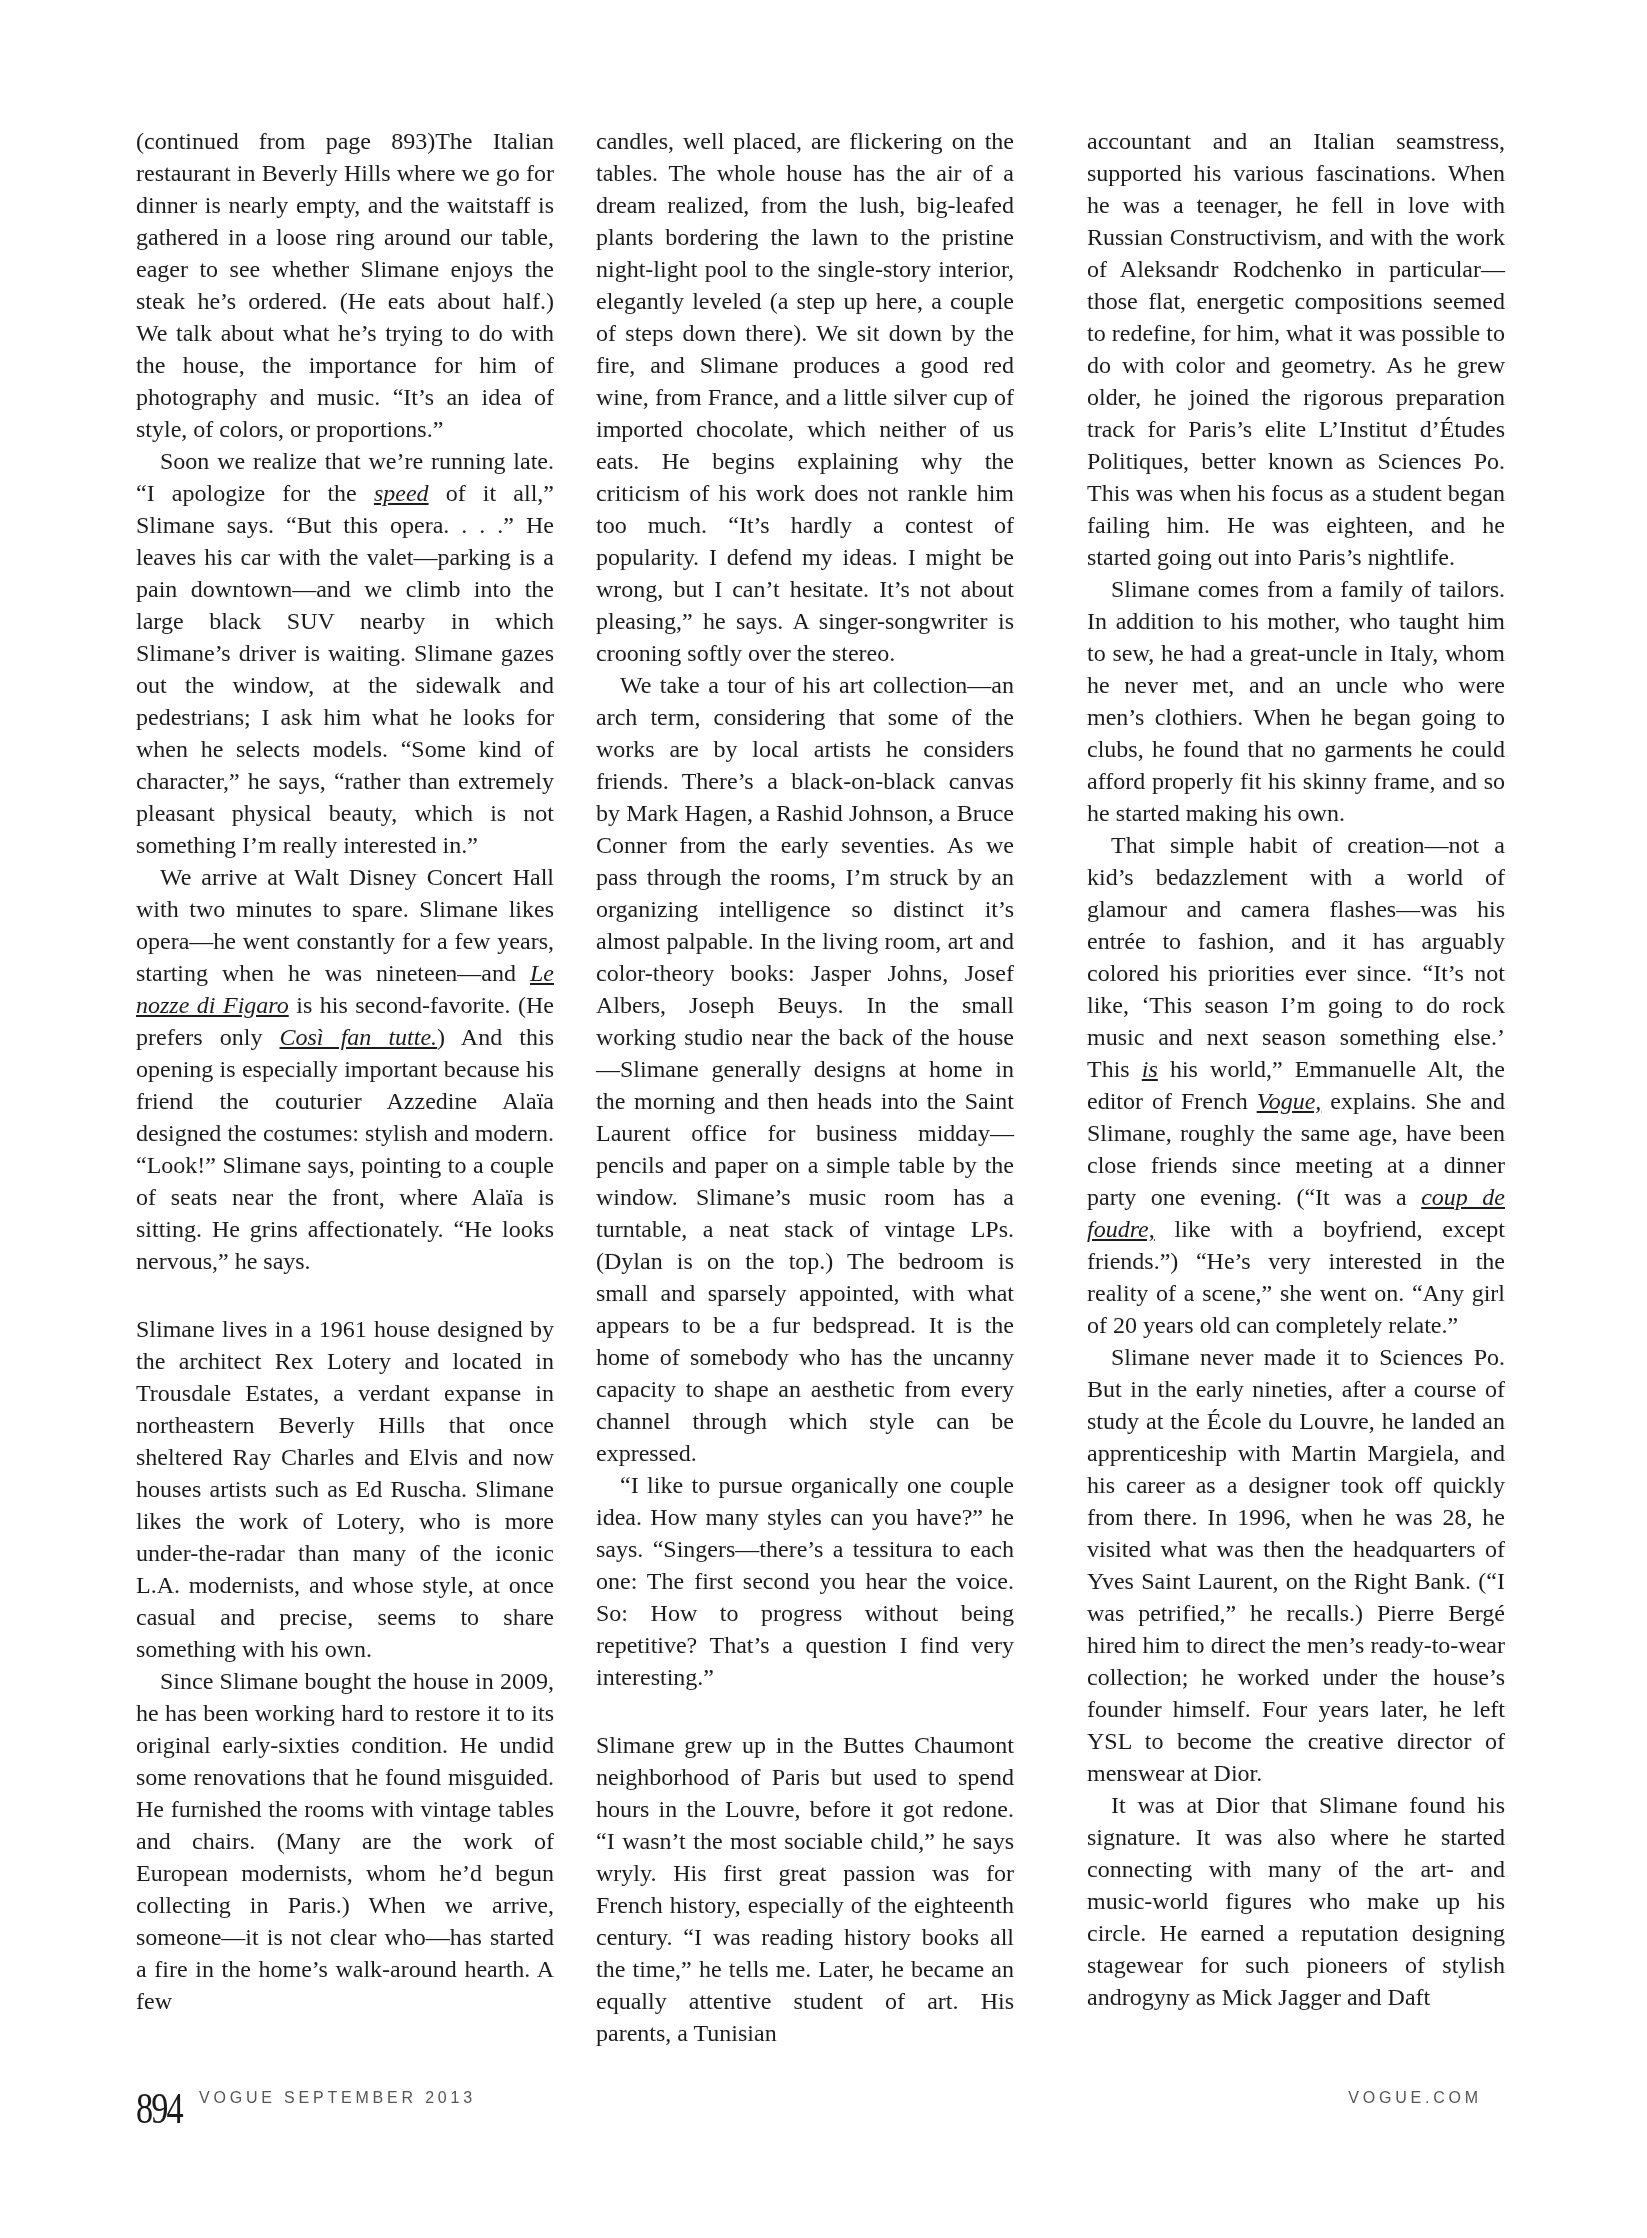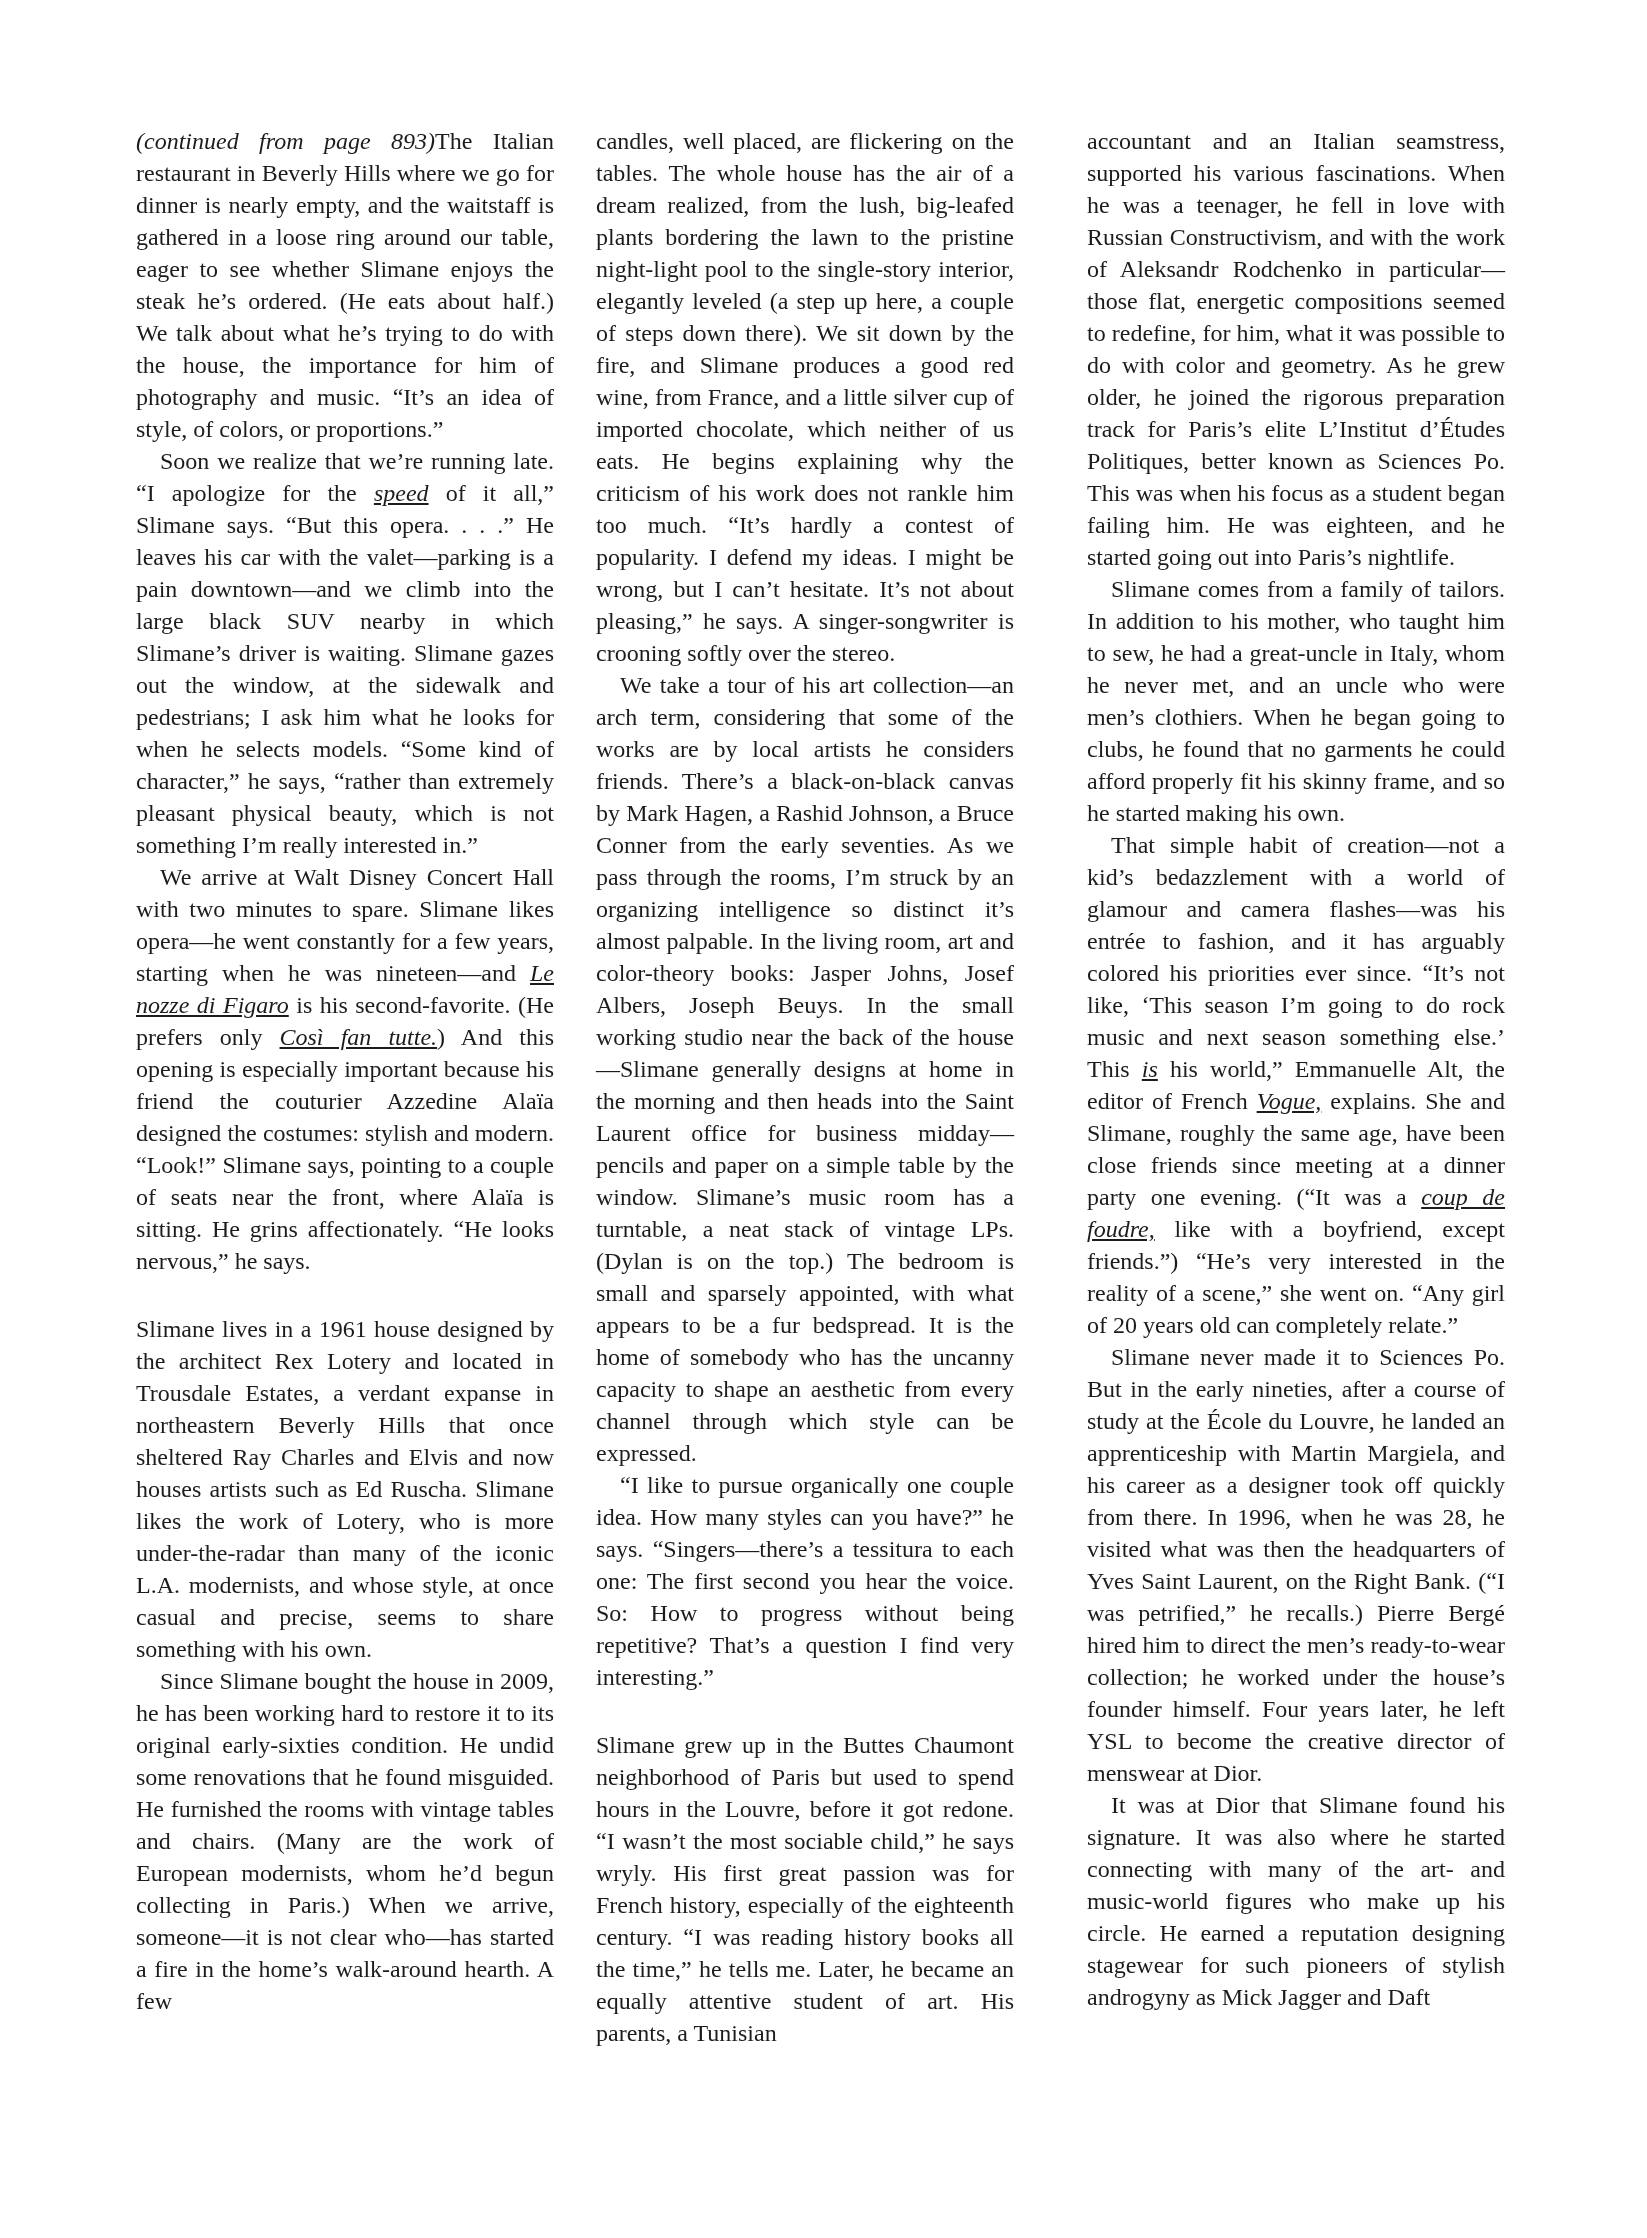--- a/index.html
+++ b/index.html
@@ -10,21 +10,21 @@
     font-family:"Liberation Serif", "DejaVu Serif", serif;
     font-size:24px; line-height:32px; color:#1c1c1c;
     text-align:justify; hyphens:manual;
   }
   .col1 { left:136px; }
   .col2 { left:596px; }
   .col3 { left:1087px; }
   .col p { margin:0; text-indent:24px; }
   .col p.noindent { text-indent:0; }
   .col p.gap { margin-top:36px; text-indent:0; }
-  .col .cont { font-style:italic; }
+  .col .cont { }
   .col i { font-style:italic;text-decoration:underline; }
   .footer {
     position:absolute; top:2083px; left:136px; width:1346px; height:51px;
     font-family:"Liberation Sans", "DejaVu Sans", sans-serif; color:#444;
   }
   .pagenum {
     position:absolute; left:0; top:0;
     font-family:"Liberation Serif", "DejaVu Serif", serif;
     font-size:44px; line-height:51px; color:#1a1a1a; letter-spacing:-2.5px;
     transform:scaleX(0.78); transform-origin:left;
@@ -59,14 +59,19 @@
   </div>
 
   <div class="col col3">
     <p class="noindent">accountant and an Italian seamstress, supported his various fascinations. When he was a teenager, he fell in love with Russian Constructivism, and with the work of Aleksandr Rodchenko in particular—those flat, energetic compositions seemed to redefine, for him, what it was possible to do with color and geometry. As he grew older, he joined the rigorous preparation track for Paris’s elite L’Institut d’Études Politiques, better known as Sciences Po. This was when his focus as a student began failing him. He was eighteen, and he started going out into Paris’s nightlife.</p>
     <p>Slimane comes from a family of tailors. In addition to his mother, who taught him to sew, he had a great-uncle in Italy, whom he never met, and an uncle who were men’s clothiers. When he began going to clubs, he found that no garments he could afford properly fit his skinny frame, and so he started making his own.</p>
     <p><span>That simple habit of creation—not a kid’s bedazzlement with a world of glamour and camera flashes—was his entrée to fashion, and it has arguably colored his priorities ever since. “It’s not like, ‘This season I’m going to do rock music and next season something else.’ This </span><i>is</i><span> his world,” Emmanuelle Alt, the editor of French </span><i>Vogue,</i><span> explains. She and Slimane, roughly the same age, have been close friends since meeting at a dinner party one evening. (“It was a </span><i>coup de foudre,</i><span> like with a boyfriend, except friends.”) “He’s very interested in the reality of a scene,” she went on. “Any girl of 20 years old can completely relate.”</span></p>
     <p>Slimane never made it to Sciences Po. But in the early nineties, after a course of study at the École du Louvre, he landed an apprenticeship with Martin Margiela, and his career as a designer took off quickly from there. In 1996, when he was 28, he visited what was then the headquarters of Yves Saint Laurent, on the Right Bank. (“I was petrified,” he recalls.) Pierre Bergé hired him to direct the men’s ready-to-wear collection; he worked under the house’s founder himself. Four years later, he left YSL to become the creative director of menswear at Dior.</p>
     <p>It was at Dior that Slimane found his signature. It was also where he started connecting with many of the art- and music-world figures who make up his circle. He earned a reputation designing stagewear for such pioneers of stylish androgyny as Mick Jagger and Daft</p>
   </div>
 
+  <div class="footer">
+    <span class="pagenum">894</span>
+    <span class="issue">VOGUE SEPTEMBER 2013</span>
+    <span class="site">VOGUE.COM</span>
+  </div>
 </div>
 
 
 </body></html>

